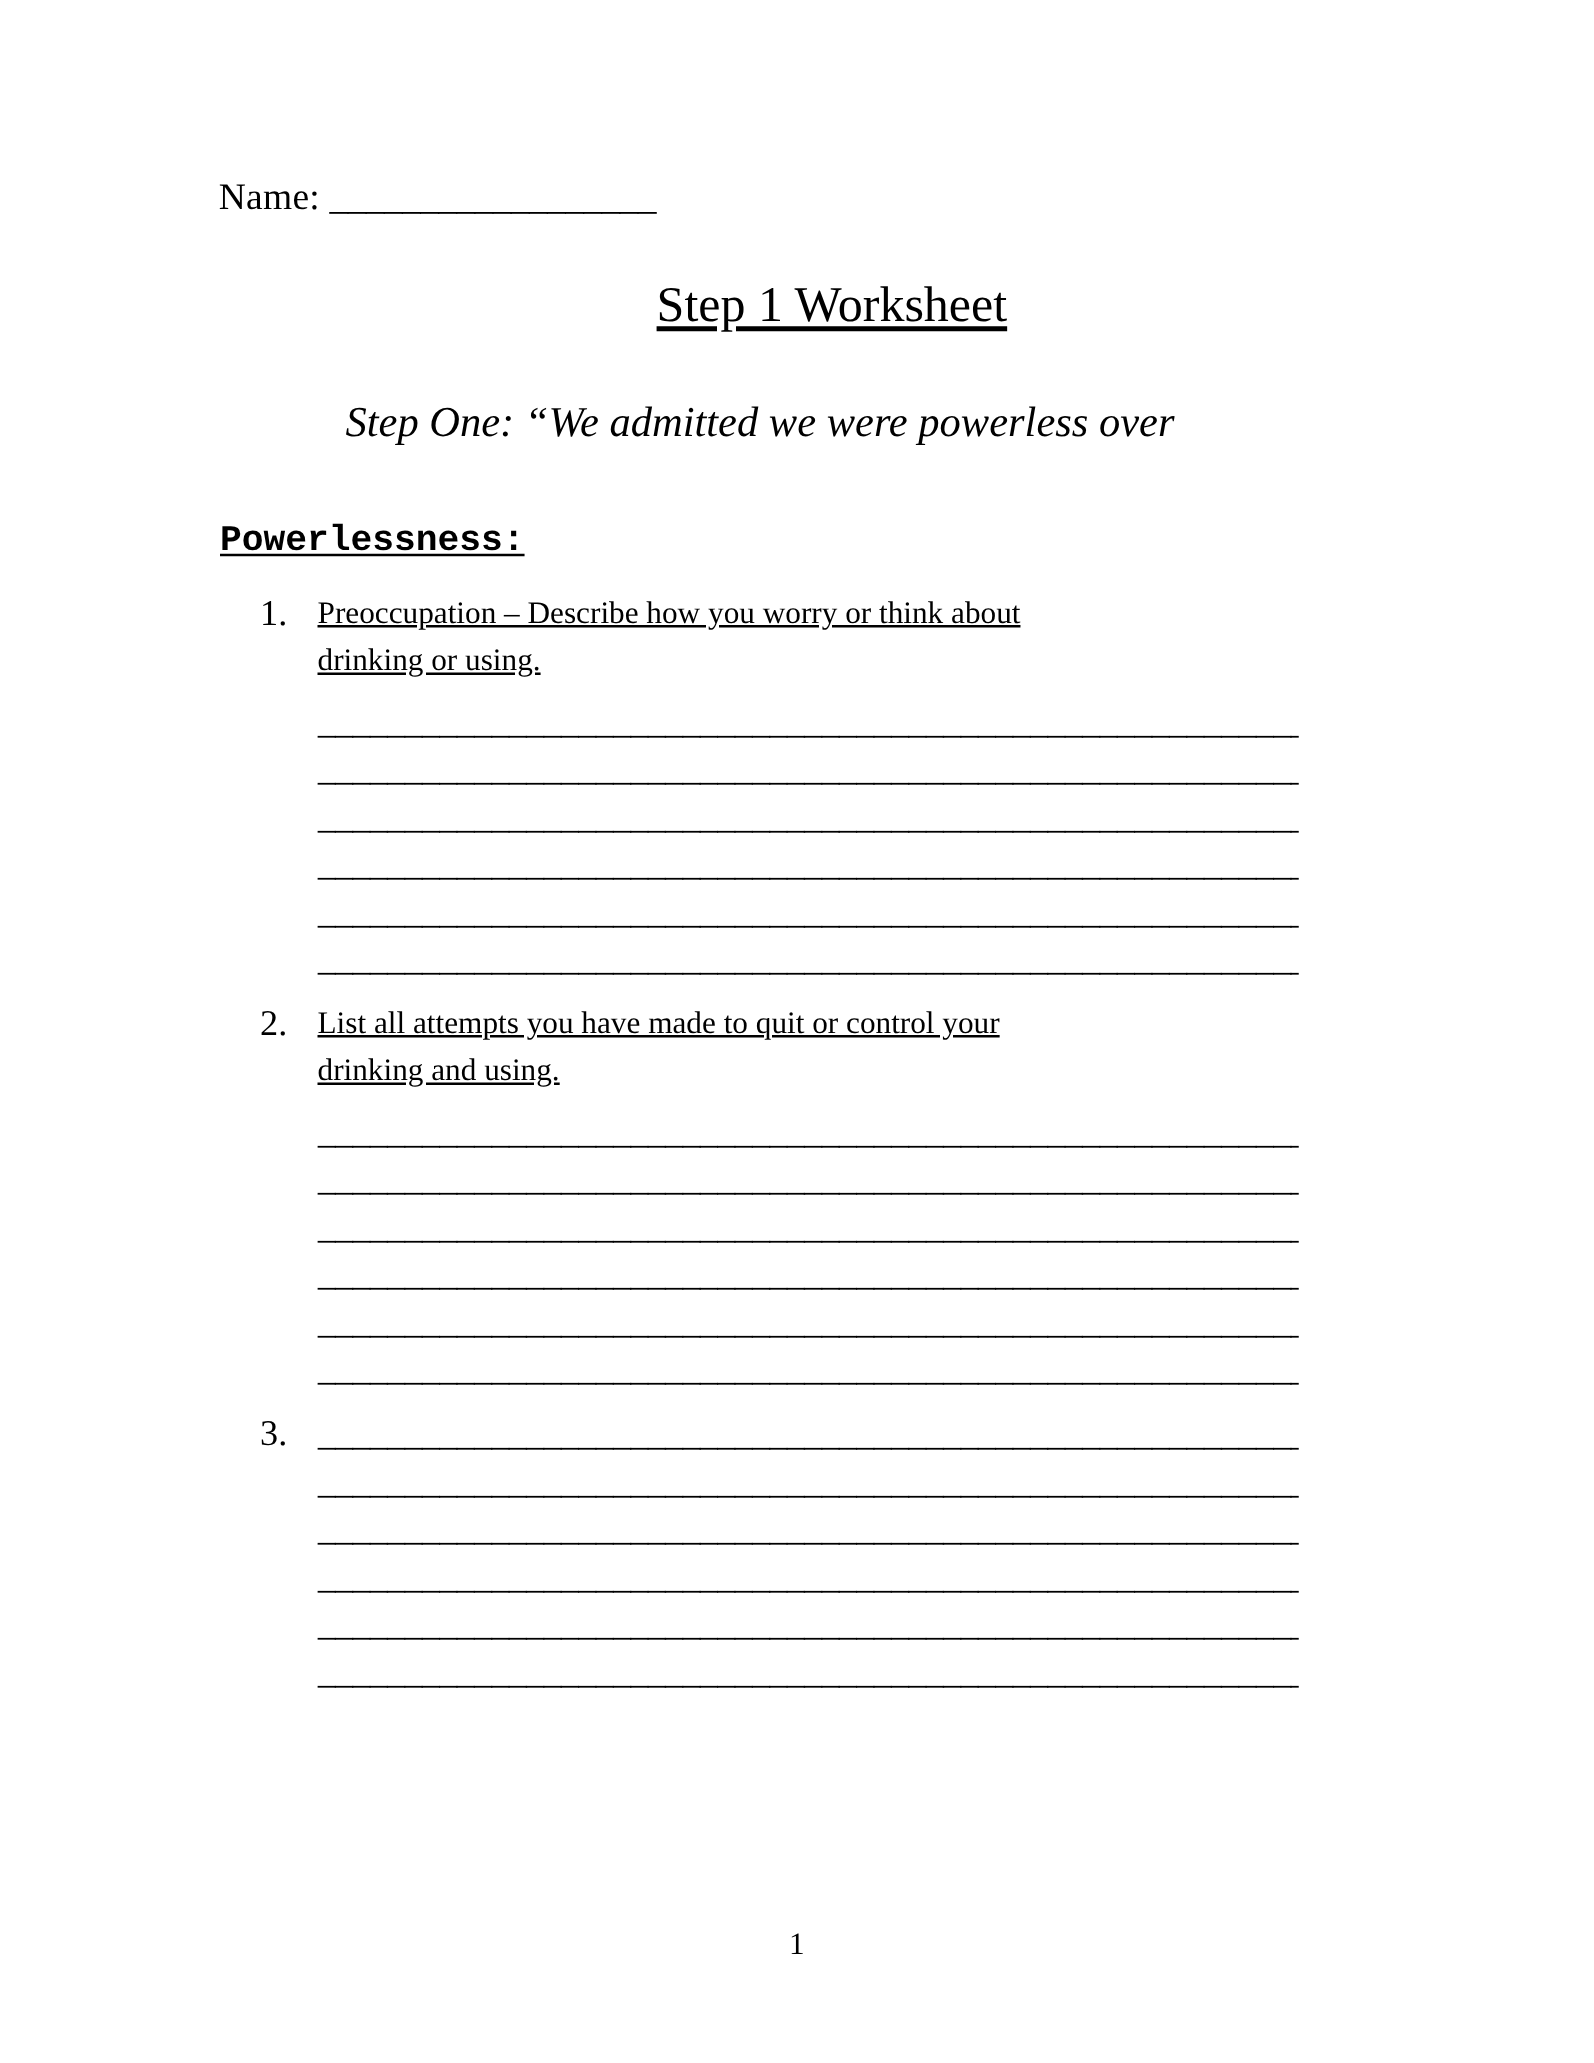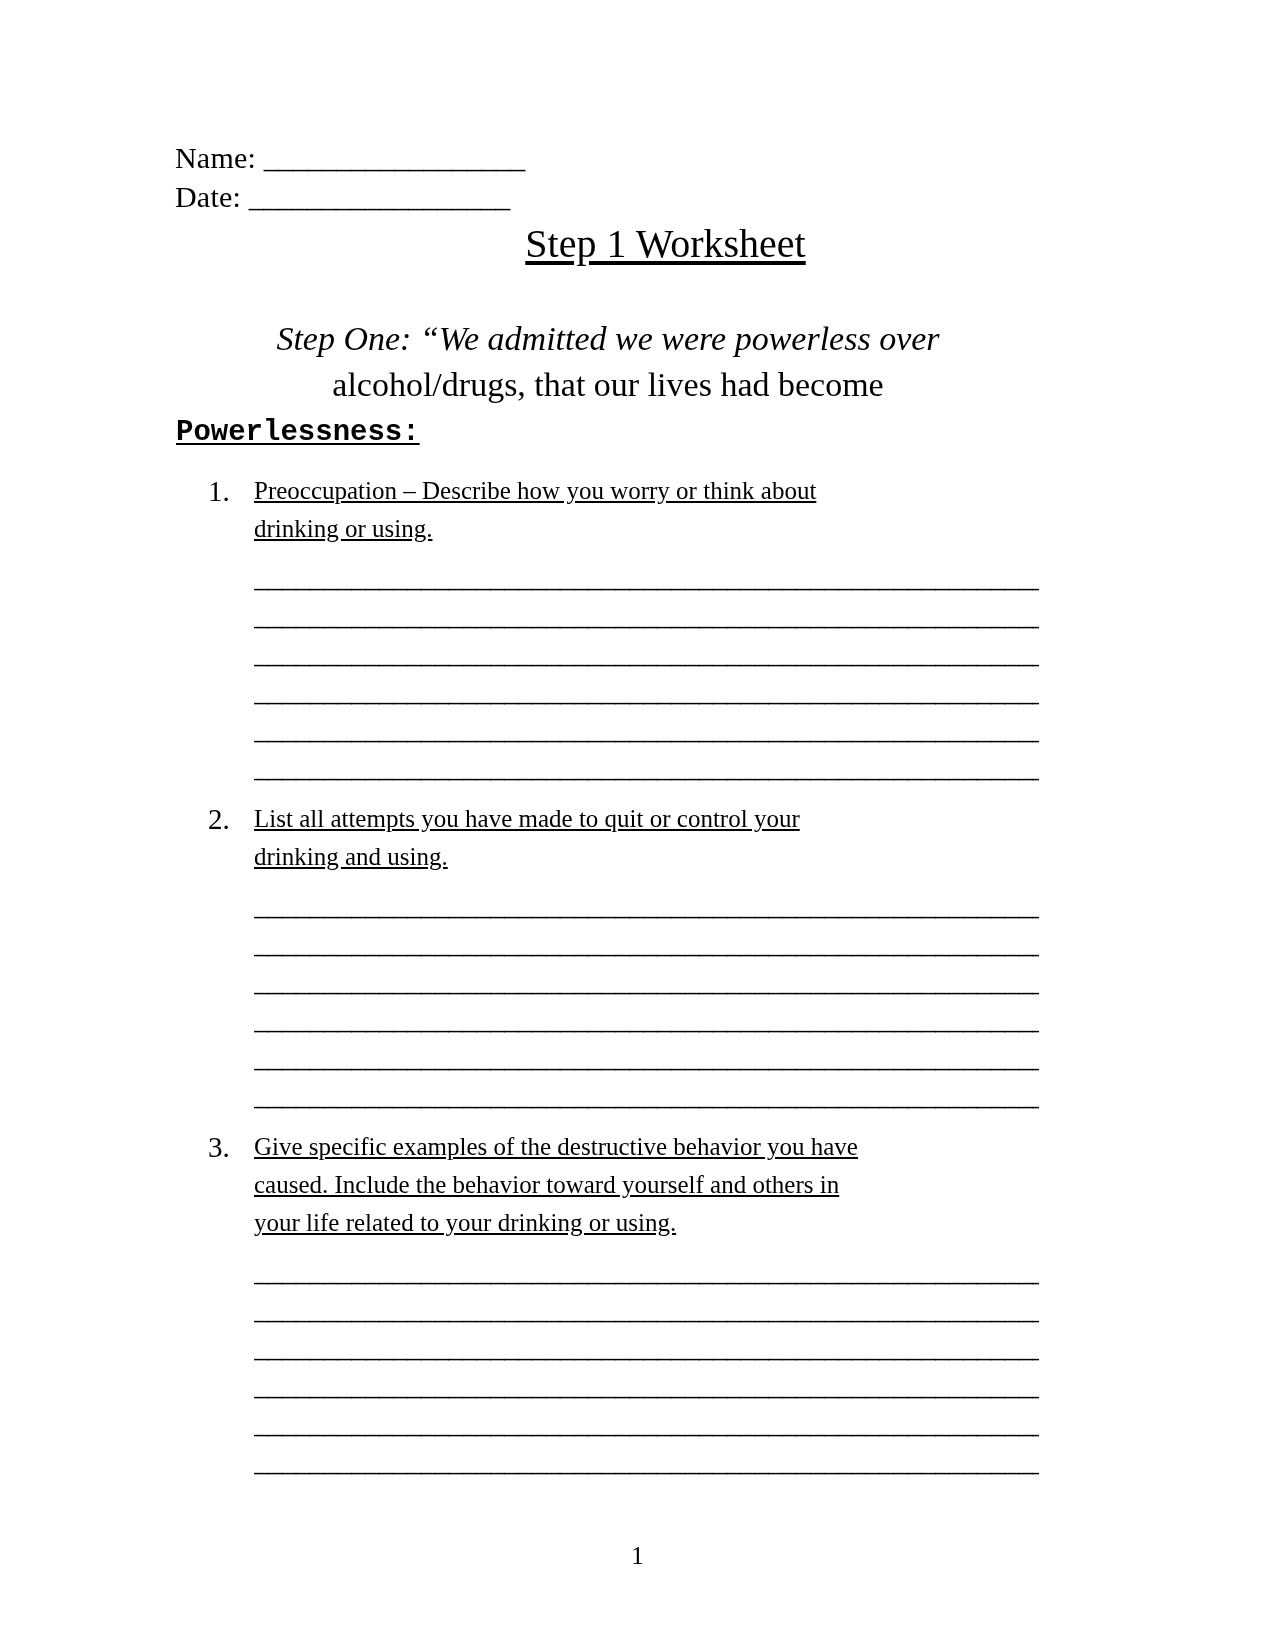--- a/index.html
+++ b/index.html
@@ -139,30 +139,28 @@
     line-height: 32px;
   }
 </style>
 </head>
 <body>
 
 <div class="page">
 
   <div class="header-block">
     <div class="header-line"><span>Name: </span><span class="fill-rule">__________________</span></div>
-    <div class="header-line"><span>Date: </span><span class="fill-rule">__________________</span></div>
   </div>
 
   <div class="doc-title">
     <span>Step 1 Worksheet</span>
   </div>
 
   <div class="quote-block">
     <div class="quote-line ital">Step One: “We admitted we were powerless over</div>
-    <div class="quote-line roman">alcohol/drugs, that our lives had become</div>
   </div>
 
   <div class="section-heading">Powerlessness:</div>
 
   <div class="q-list">
 
     <div class="q-item q-gap-1">
       <div class="q-num">1.</div>
       <div class="q-text">
         <div class="tline">Preoccupation – Describe how you worry or think about</div>
@@ -189,25 +187,20 @@
         <div class="answer-line">__________________________________________________________</div>
         <div class="answer-line">__________________________________________________________</div>
         <div class="answer-line">__________________________________________________________</div>
         <div class="answer-line">__________________________________________________________</div>
         <div class="answer-line">__________________________________________________________</div>
       </div>
     </div>
 
     <div class="q-item">
       <div class="q-num">3.</div>
-      <div class="q-text">
-        <div class="tline">Give specific examples of the destructive behavior you have</div>
-        <div class="tline">caused.  Include the behavior toward yourself and others in</div>
-        <div class="tline">your life related to your drinking or using.</div>
-      </div>
       <div class="answer-lines">
         <div class="answer-line">__________________________________________________________</div>
         <div class="answer-line">__________________________________________________________</div>
         <div class="answer-line">__________________________________________________________</div>
         <div class="answer-line">__________________________________________________________</div>
         <div class="answer-line">__________________________________________________________</div>
         <div class="answer-line">__________________________________________________________</div>
       </div>
     </div>
 

